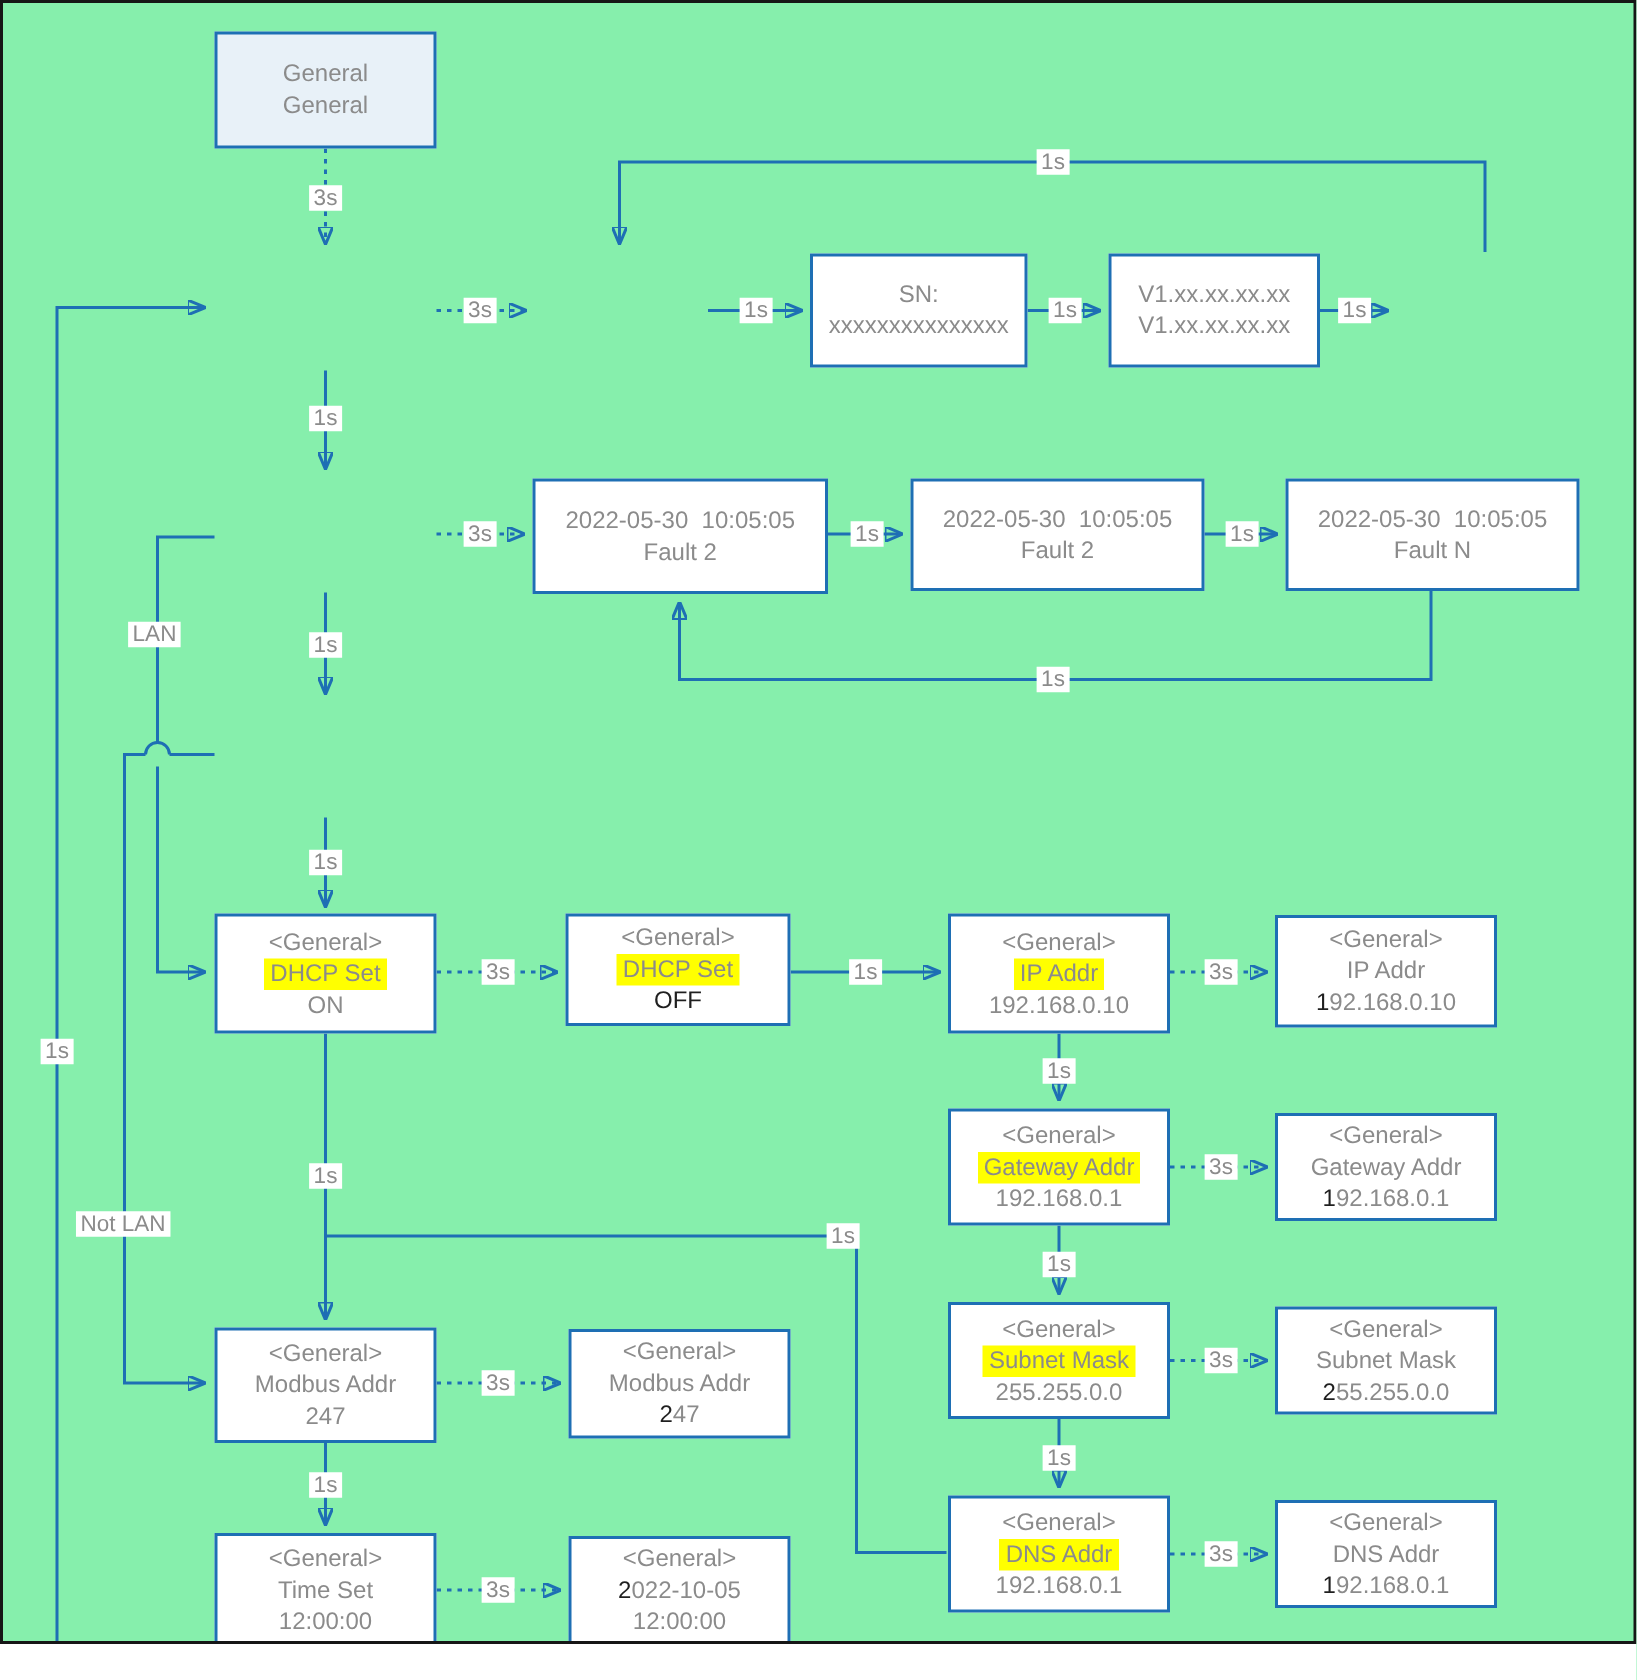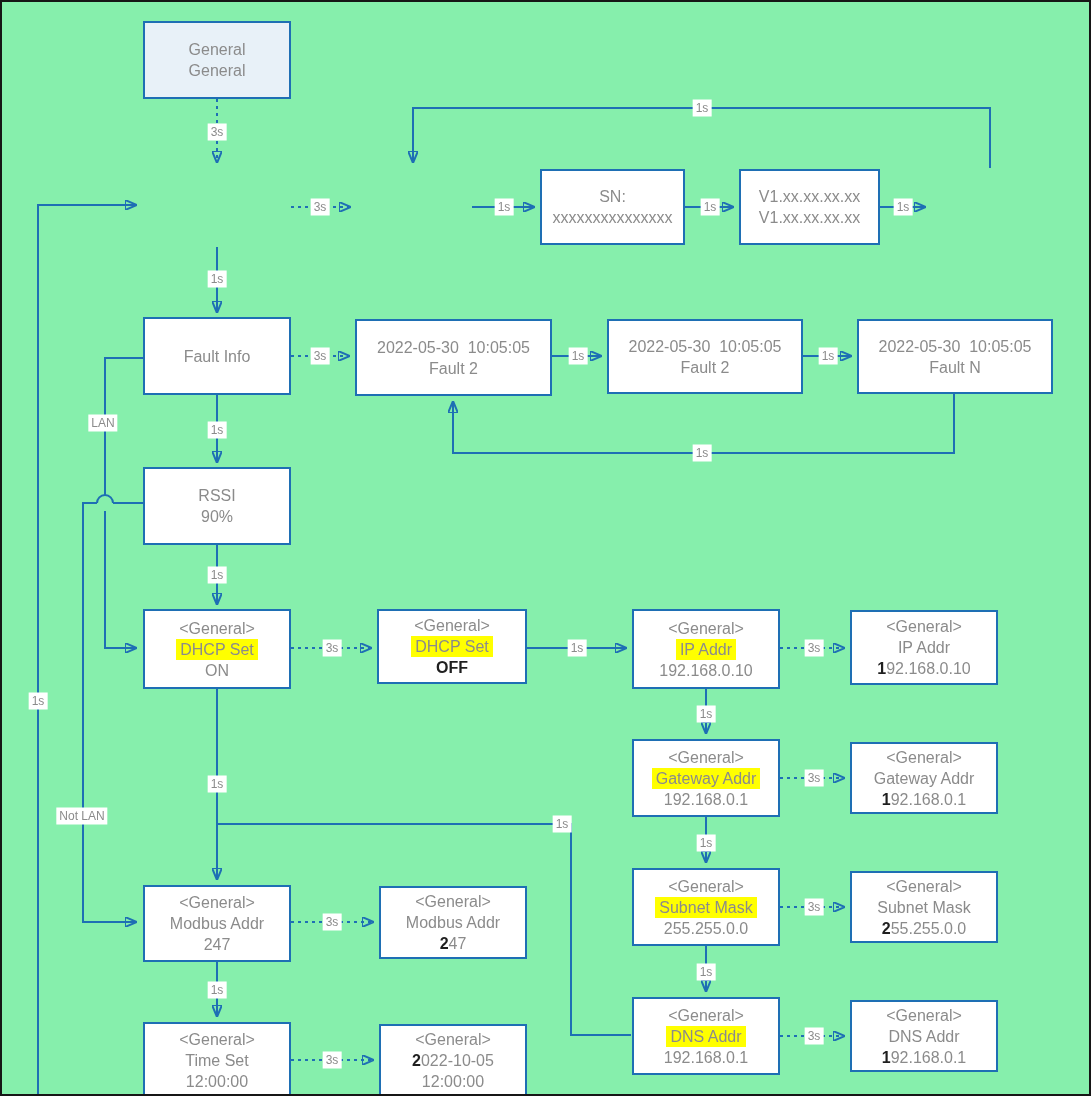--- a/index.html
+++ b/index.html
@@ -14,25 +14,25 @@
   #wires path { fill:none; stroke:#1e6fb4; stroke-width:2; }
   #wires path.dotted { stroke-dasharray:3 4; }
   .node {
     position:absolute; box-sizing:border-box;
     border:2px solid #1e6fb4; background:#fff;
     display:flex; flex-direction:column; align-items:center; justify-content:center;
     color:#8b8b8b; font-size:16px; line-height:21px; text-align:center;
   }
   .node.start { background:#e8f1f8; }
   .hl { background:#ffff00; padding:0 4px; display:inline-block; }
-  .b { color:#1f1f1f; font-weight:bold;text-align:right; }
+  .b { color:#1f1f1f; font-weight:normal;text-align:right; }
   .pre { white-space:pre; }
   .wl {
     position:absolute; transform:translate(-50%,-50%);
-    background:#fff; color:#8b8b8b; font-size:12px; line-height:17px;
+    background:#fff; color:#8b8b8b; font-size:15px; line-height:17px;
     padding:0 3px; white-space:nowrap; z-index:3;
   }
 </style>
 </head>
 <body>
 
 <div id="canvas">
 
   <svg id="wires" width="1091" height="1120" viewBox="0 0 1091 1120">
     <defs>
@@ -97,43 +97,36 @@
     <div>SN:</div>
     <div>xxxxxxxxxxxxxxx</div>
   </div>
 
   <div class="node" style="left:737px;top:167px;width:141px;height:76px">
     <div>V1.xx.xx.xx.xx</div>
     <div>V1.xx.xx.xx.xx</div>
   </div>
 
 
-  <div class="node" style="left:141px;top:315px;width:148px;height:78px">
-    <div>Fault Info</div>
-  </div>
 
   <div class="node" style="left:353px;top:317px;width:197px;height:77px">
     <div class="pre">2022-05-30  10:05:05</div>
     <div>Fault 2</div>
   </div>
 
   <div class="node" style="left:605px;top:317px;width:196px;height:75px">
     <div class="pre">2022-05-30  10:05:05</div>
     <div>Fault 2</div>
   </div>
 
   <div class="node" style="left:855px;top:317px;width:196px;height:75px">
     <div class="pre">2022-05-30  10:05:05</div>
     <div>Fault N</div>
   </div>
 
-  <div class="node" style="left:141px;top:465px;width:148px;height:78px">
-    <div>RSSI</div>
-    <div>90%</div>
-  </div>
 
   <div class="node" style="left:141px;top:607px;width:148px;height:80px">
     <div>&lt;General&gt;</div>
     <div><span class="hl">DHCP Set</span></div>
     <div>ON</div>
   </div>
 
   <div class="node" style="left:375px;top:607px;width:150px;height:75px">
     <div>&lt;General&gt;</div>
     <div><span class="hl">DHCP Set</span></div>

